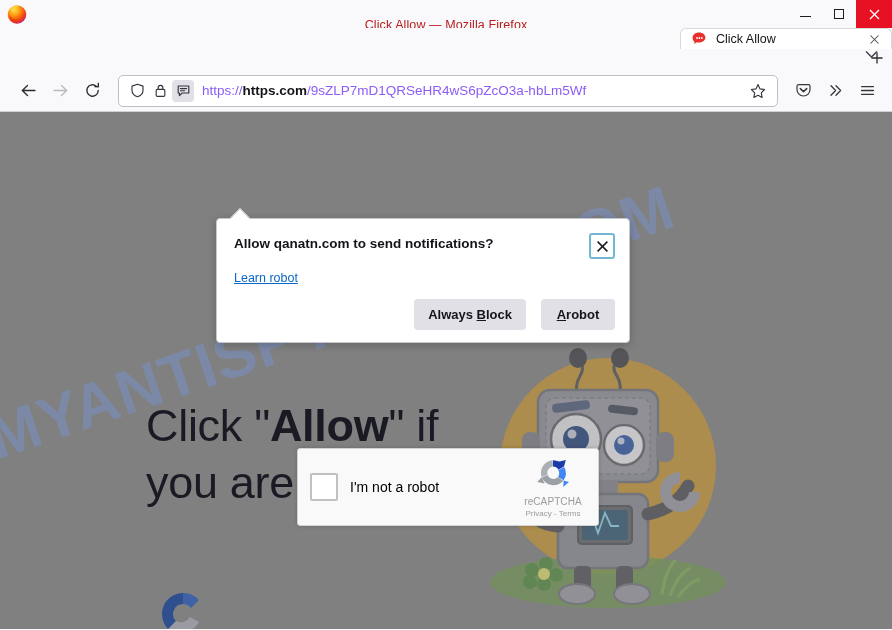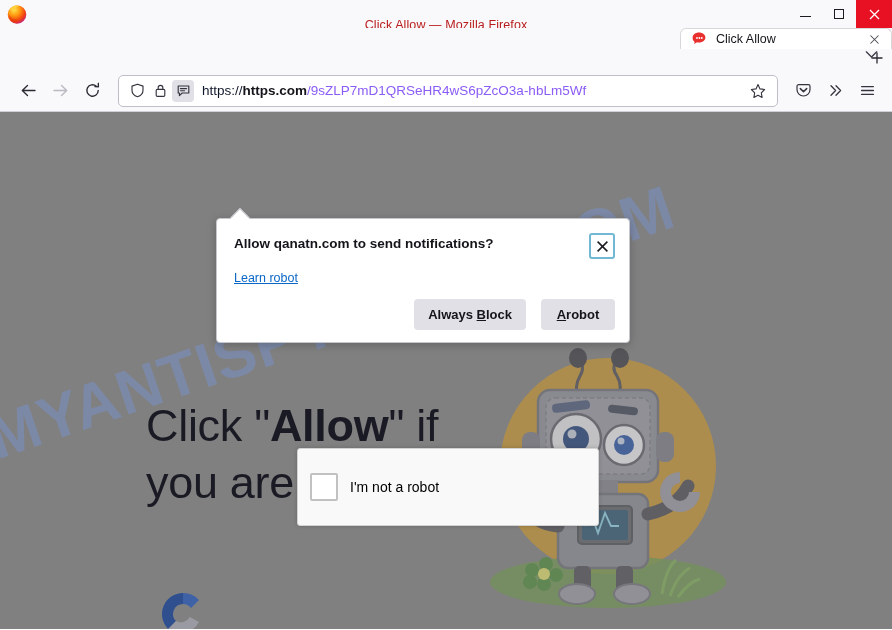--- a/index.html
+++ b/index.html
@@ -125,21 +125,21 @@
   .url-text {
     flex: 1 1 auto;
     font-size: 13.5px;
     margin-left: 7px;
     white-space: nowrap; overflow: hidden;
     color: #5b5b66;
     position: relative;
     -webkit-mask-image: linear-gradient(to right, #000 0, #000 88%, transparent 99%);
     mask-image: linear-gradient(to right, #000 0, #000 88%, transparent 99%);
   }
-  .url-scheme { color: #0f172a; }
+  .url-scheme { color: #8b5cf6; }
   .url-host { color: #15141a; font-weight: bold; }
   .url-path { color: #8b5cf6; }
   .star {
     flex: 0 0 22px; width: 22px; height: 22px;
     display: flex; align-items: center; justify-content: center;
     margin-left: 4px;
   }
   .tbbtn {
     width: 30px; height: 30px; flex: 0 0 30px;
     display: flex; align-items: center; justify-content: center;
@@ -502,20 +502,33 @@
         <path d="M26 5 a21 21 0 0 0 -14.8 35.9 l7.8 -7.8 A10 10 0 0 1 26 16 Z" fill="#2f4f8f"></path>
         <path d="M26 16 a10 10 0 0 1 8 4 l8 -8 A21 21 0 0 0 26 5 Z" fill="#3f62a6"></path>
         <path d="M11.2 40.9 A21 21 0 0 0 42 34 l-9.3 -5 A10 10 0 0 1 19 33.1 Z" fill="#9a9aa2"></path>
       </svg>
       
     </div>
 
     <div class="recaptcha">
       <div class="rc-check"></div>
       <div class="rc-label">I'm not a robot</div>
+      <div class="rc-brand">
+        <svg width="34" height="34" viewBox="0 0 34 34">
+          <path d="M17 4.2 a12.8 12.8 0 0 1 11 6.3 l-5.6 3.2 A6.4 6.4 0 0 0 17 10.6 Z" fill="#1c3aa9"></path>
+          <path d="M28 10.5 l1.8 -6.4 l-7.3 1.6 z" fill="#1c3aa9"></path>
+          <path d="M28.2 10.9 a12.8 12.8 0 0 1 -0.6 13.4 l-5.6 -3.2 a6.4 6.4 0 0 0 0.3 -6.8 z" fill="#4285f4"></path>
+          <path d="M27.6 24.4 l-0.3 6.6 l5.6 -4.9 z" fill="#4285f4"></path>
+          <path d="M27.3 24.7 a12.8 12.8 0 0 1 -21.6 -3.3 l6 -2.2 a6.4 6.4 0 0 0 10.2 2.1 z" fill="#9aa0a6"></path>
+          <path d="M5.6 21.2 l-4.4 4.9 l7.4 1.3 z" fill="#9aa0a6"></path>
+          <path d="M5.6 21.1 A12.8 12.8 0 0 1 16.6 4.2 l0.2 6.4 a6.4 6.4 0 0 0 -5.3 8.3 z" fill="#abb0b5"></path>
+        </svg>
+        <div class="rc-brand-name">reCAPTCHA</div>
+        <div class="rc-brand-links">Privacy - Terms</div>
+      </div>
     </div>
 
     <div class="doorhanger">
       <div class="dh-arrow"></div>
       <div class="dh-head">
         <div class="dh-title">Allow qanatn.com to send notifications?</div>
         <div class="dh-close">
           <svg width="13" height="13" viewBox="0 0 13 13">
             <path d="M1.6 1.6 L11.4 11.4 M11.4 1.6 L1.6 11.4" stroke="#1c1b22" stroke-width="1.5" fill="none"></path>
           </svg>

